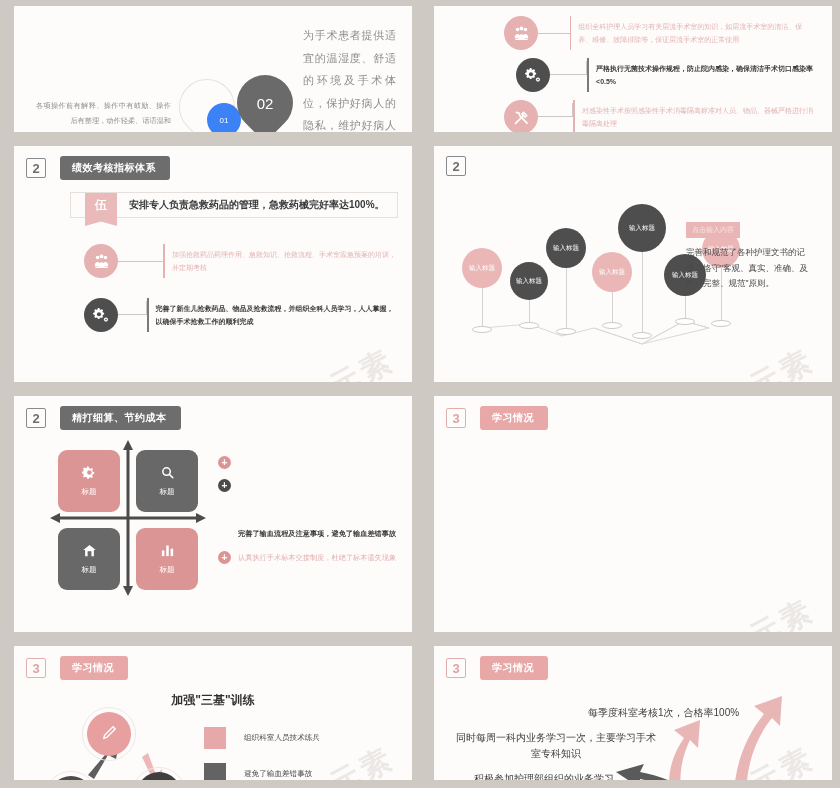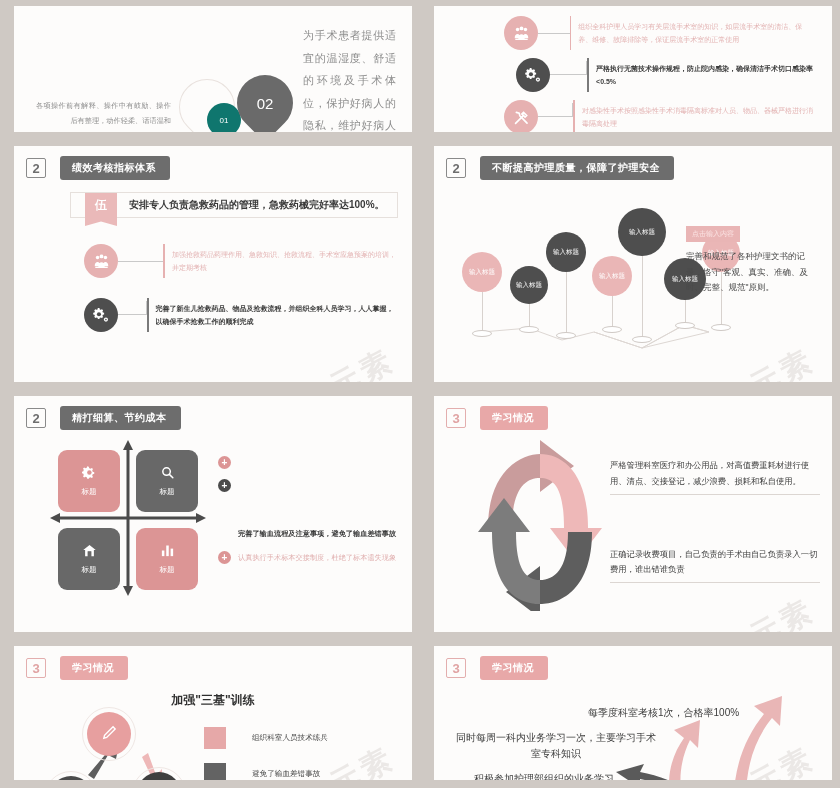--- a/index.html
+++ b/index.html
@@ -52,21 +52,21 @@
   .s1 { display:flex; align-items:center; padding:18px 16px 0 22px; gap:6px; }
   .s1 .txtL { width:135px; font-size:7.2px; line-height:2.05; color:#8d8d8d; text-align:justify; text-align-last:right; }
   .s1 .shapes { position:relative; width:112px; height:84px; flex:0 0 112px; margin-top:2px; }
   .s1 .ring {
     position:absolute; left:2px; top:6px; width:56px; height:56px;
     border:1.3px solid #e9e2de; border-radius:50% 50% 50% 0;
     transform:rotate(-45deg);
   }
   .s1 .c01 {
     position:absolute; left:30px; top:30px; width:34px; height:34px;
-    background:#0f766e; border-radius:50%;
+    background:#3b82f6; border-radius:50%;
     display:flex; align-items:center; justify-content:center;
     color:#fff; font-size:8px;
   }
   .s1 .c02 {
     position:absolute; left:60px; top:2px; width:56px; height:56px;
     background:#6a6a6a; border-radius:50% 50% 50% 0;
     transform:rotate(-45deg);
   }
   .s1 .c02 span {
     display:block; width:100%; height:100%;
@@ -158,21 +158,21 @@
   .s7title { text-align:center; font-size:12px; font-weight:bold; color:#2f2f2f; margin-top:12px; }
   .s7body { display:flex; padding:4px 12px 0 30px; }
   .circles { width:160px; flex:0 0 160px; position:relative; height:110px; }
   .cnode {
     position:absolute; width:44px; height:44px; border-radius:50%;
     display:flex; align-items:center; justify-content:center;
     color:#fff; font-size:15px;
   }
   .cring { position:absolute; width:54px; height:54px; border-radius:50%; border:1.4px solid #efe7e4; }
   .legend { flex:1; padding-top:14px; }
-  .lgrow { display:flex; align-items:center; gap:26px; margin-bottom:14px; }
+  .lgrow { display:flex; align-items:center; gap:18px; margin-bottom:14px; }
   .sw { width:22px; height:22px; flex:0 0 22px; }
   .sw.pk { background:#e6a8a8; } .sw.gy { background:#636363; }
   .lgrow span { font-size:7.6px; color:#4a4a4a; }
 
   
   .s8 { position:relative; height:118px; padding-top:8px; }
   .s8 .l1 { position:absolute; left:154px; top:26px; font-size:10px; color:#3d3d3d; white-space:nowrap; }
   .s8 .l2 { position:absolute; left:22px; top:50px; width:200px; text-align:center; font-size:10px; color:#3d3d3d; line-height:1.6; }
   .s8 .l3 { position:absolute; left:40px; top:92px; font-size:10px; color:#3d3d3d; white-space:nowrap;text-align:center; }
 </style>
@@ -293,21 +293,20 @@
         </div>
       </div>
       <div class="wm">氪元素</div>
     </div>
   </div>
 
   <div class="cell">
     <div class="slide">
       <div class="hdr">
         <div class="num">2</div>
-        <div class="bar">不断提高护理质量，保障了护理安全</div>
       </div>
 
       <div class="balloons">
         <svg class="netsvg" width="420" height="185">
           <polyline points="48,152 95,148 128,160 160,152 208,168 250,145 275,152" fill="none" stroke="#ddd7d3" stroke-width="1"></polyline>
           <polyline points="208,168 250,145 275,152 208,168 160,152" fill="none" stroke="#ddd7d3" stroke-width="1"></polyline>
         </svg>
 
         <div class="balloon" style="left:28px; top:72px;">
           <div class="bub" style="width:40px;height:40px;background:#eab6b6;">输入标题</div>
@@ -433,40 +432,20 @@
     </div>
   </div>
 
   <div class="cell">
     <div class="slide">
       <div class="hdr">
         <div class="num pk">3</div>
         <div class="bar pk">学习情况</div>
       </div>
 
-      <div class="s6">
-        <div class="cyc">
-          <svg width="140" height="175" viewBox="0 0 140 175">
-            <path d="M18 92 C18 34, 52 18, 70 18 L70 4 L104 30 L70 56 L70 42 C56 42, 42 52, 42 92 Z" fill="#c99c9c"></path>
-            <path d="M70 18 C92 18, 118 36, 118 92 L132 92 L106 126 L80 92 L94 92 C94 52, 84 42, 70 42 Z" fill="#eeb8b8"></path>
-            <path d="M122 96 C122 152, 92 168, 70 168 L70 182 L36 156 L70 130 L70 144 C84 144, 98 134, 98 96 Z" fill="#5e5e5e"></path>
-            <path d="M70 168 C46 168, 22 152, 22 96 L8 96 L34 62 L60 96 L46 96 C46 134, 56 144, 70 144 Z" fill="#7c7c7c"></path>
-          </svg>
-        </div>
-        <div class="s6txt">
-          <div class="blk">
-            <p>严格管理科室医疗和办公用品，对高值费重耗材进行使用、清点、交接登记，减少浪费、损耗和私自使用。</p>
-            <div class="rule"></div>
-          </div>
-          <div class="blk">
-            <p>正确记录收费项目，自己负责的手术由自己负责录入一切费用，谁出错谁负责</p>
-            <div class="rule"></div>
-          </div>
-        </div>
-      </div>
       <div class="wm">氪元素</div>
     </div>
   </div>
 
   <div class="cell">
     <div class="slide">
       <div class="hdr">
         <div class="num pk">3</div>
         <div class="bar pk">学习情况</div>
       </div>

